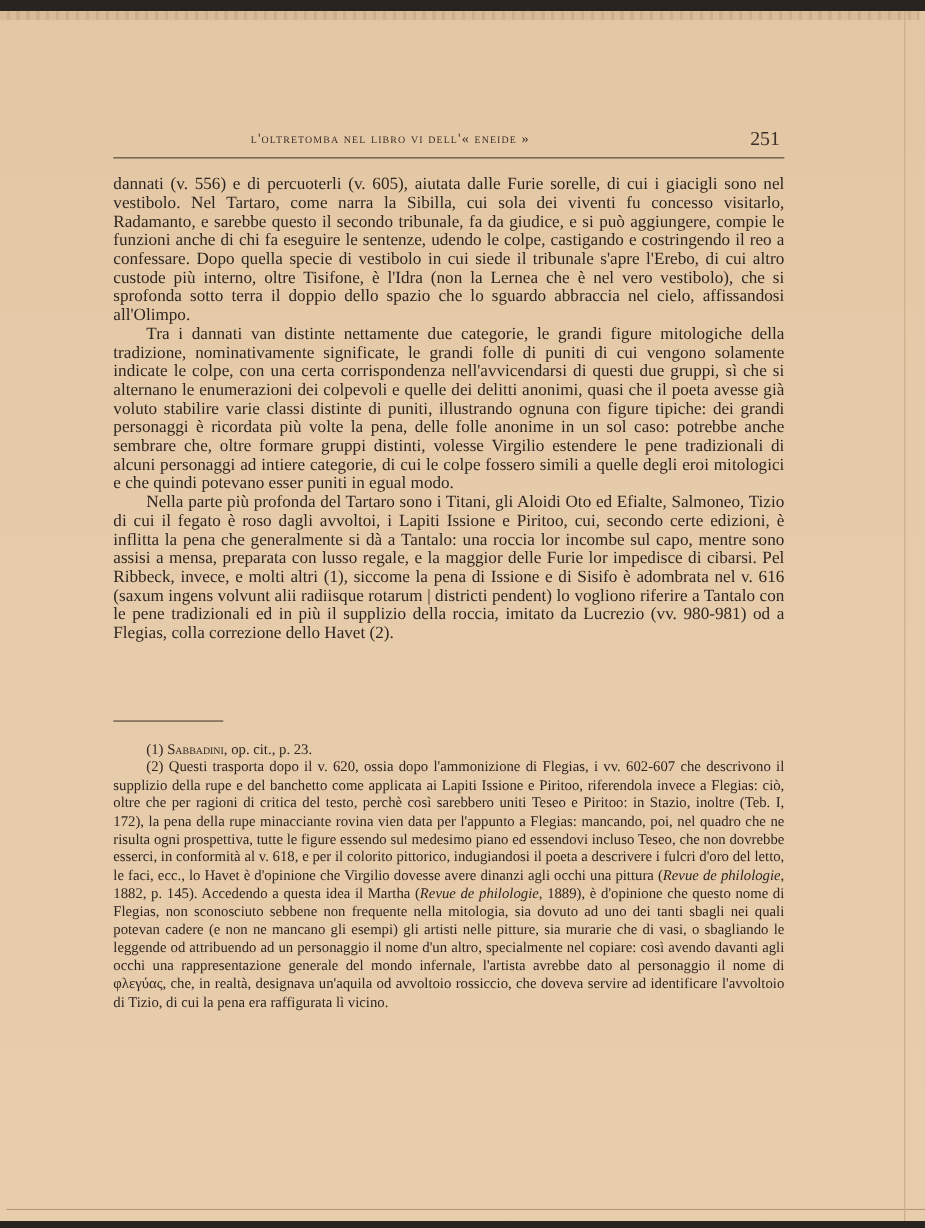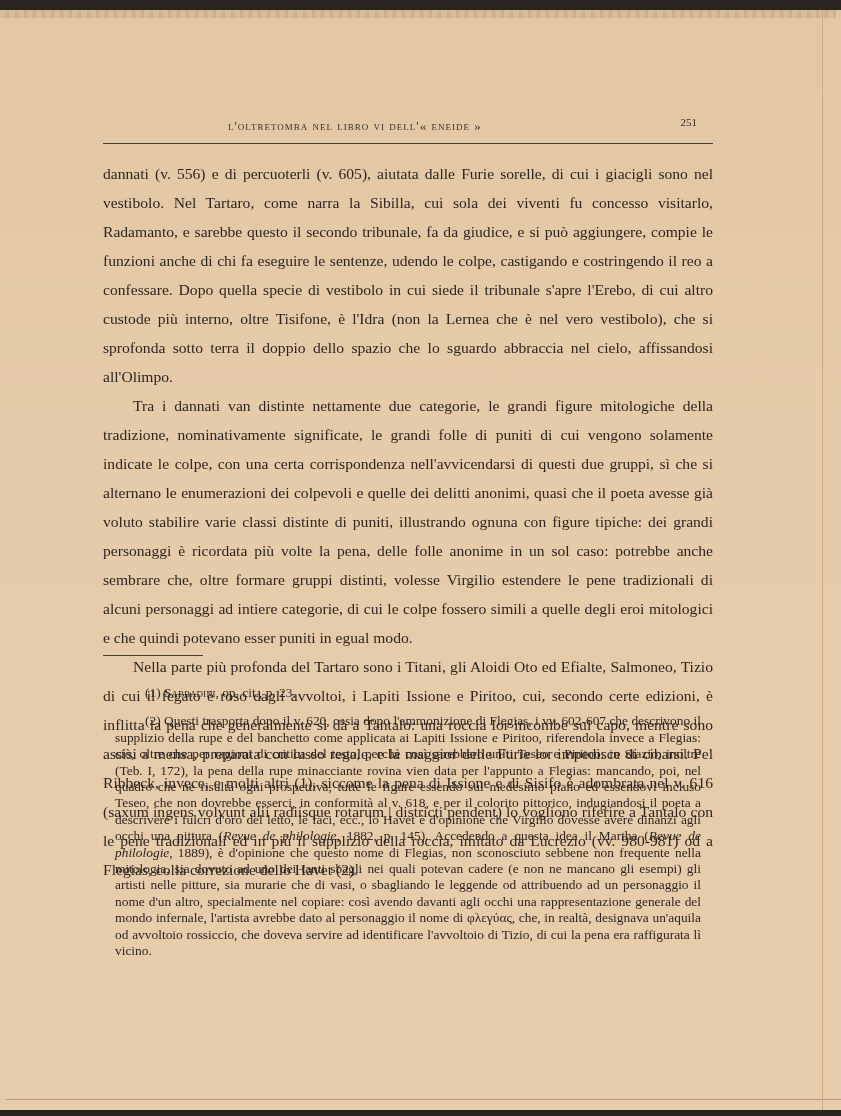--- a/index.html
+++ b/index.html
@@ -27,42 +27,42 @@
   }
   .running-head {
     position: absolute; left: 103px; top: 108px; width: 610px; height: 20px;
   }
   .running-title {
     position: absolute; left: 125px; top: 0; font-family: "Liberation Serif", serif;
     font-size: 13px; letter-spacing: 1px; color: #3b2f28; font-variant: small-caps;
     text-transform: lowercase;
   }
   .page-number {
-    position: absolute; right: 16px; top: -2px; font-family: "Liberation Serif", serif;
-    font-size: 11px; color: #3b2f28; text-align: right;
+    position: absolute; right: 4px; top: -2px; font-family: "Liberation Serif", serif;
+    font-size: 18px; color: #3b2f28; text-align: right;
   }
   .head-rule {
     position: absolute; left: 103px; top: 133px; width: 610px; height: 1px; background: #4a3c33;
   }
   .body-text {
     position: absolute; left: 103px; top: 149px; width: 610px;
-    font-family: "Liberation Serif", serif; font-size: 15.6px; line-height: 29px;
+    font-family: "Liberation Serif", serif; font-size: 15.6px; line-height: 17px;
     color: #2e2520; text-align: justify;
   }
   .body-text p { margin: 0; }
   .body-text p.indent { text-indent: 30px; }
   .fn-rule {
     position: absolute; left: 103px; top: 645px; width: 100px; height: 1px; background: #4a3c33;
   }
   .footnotes {
     position: absolute; left: 103px; top: 663px; width: 610px;
     font-family: "Liberation Serif", serif; font-size: 13.4px; line-height: 16.4px;
     color: #2e2520; text-align: justify;
   }
-  .footnotes p { margin: 12px; text-indent: 30px; }
+  .footnotes p { margin: 0; text-indent: 30px; }
   .sc { font-variant: small-caps; }
   em { }
 </style>
 </head>
 <body>
 
 <div class="page">
   <div class="top-edge"></div>
 
   <div class="running-head">

